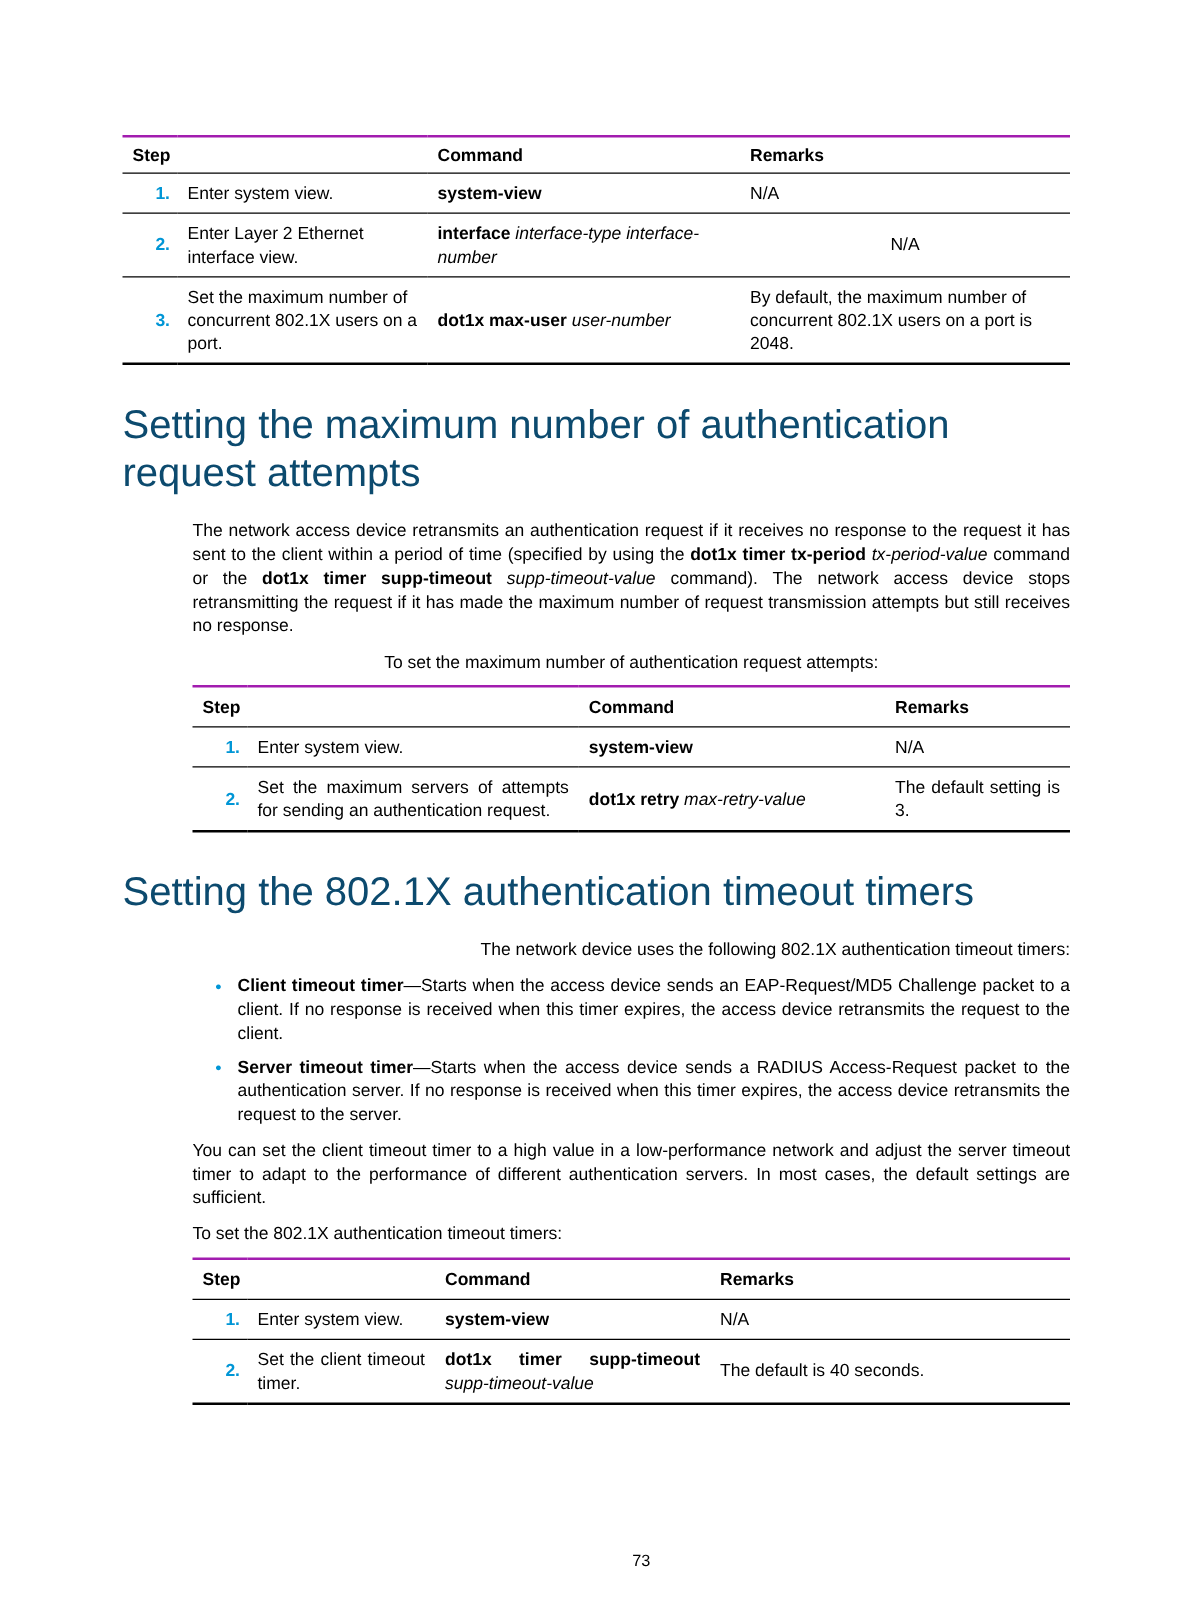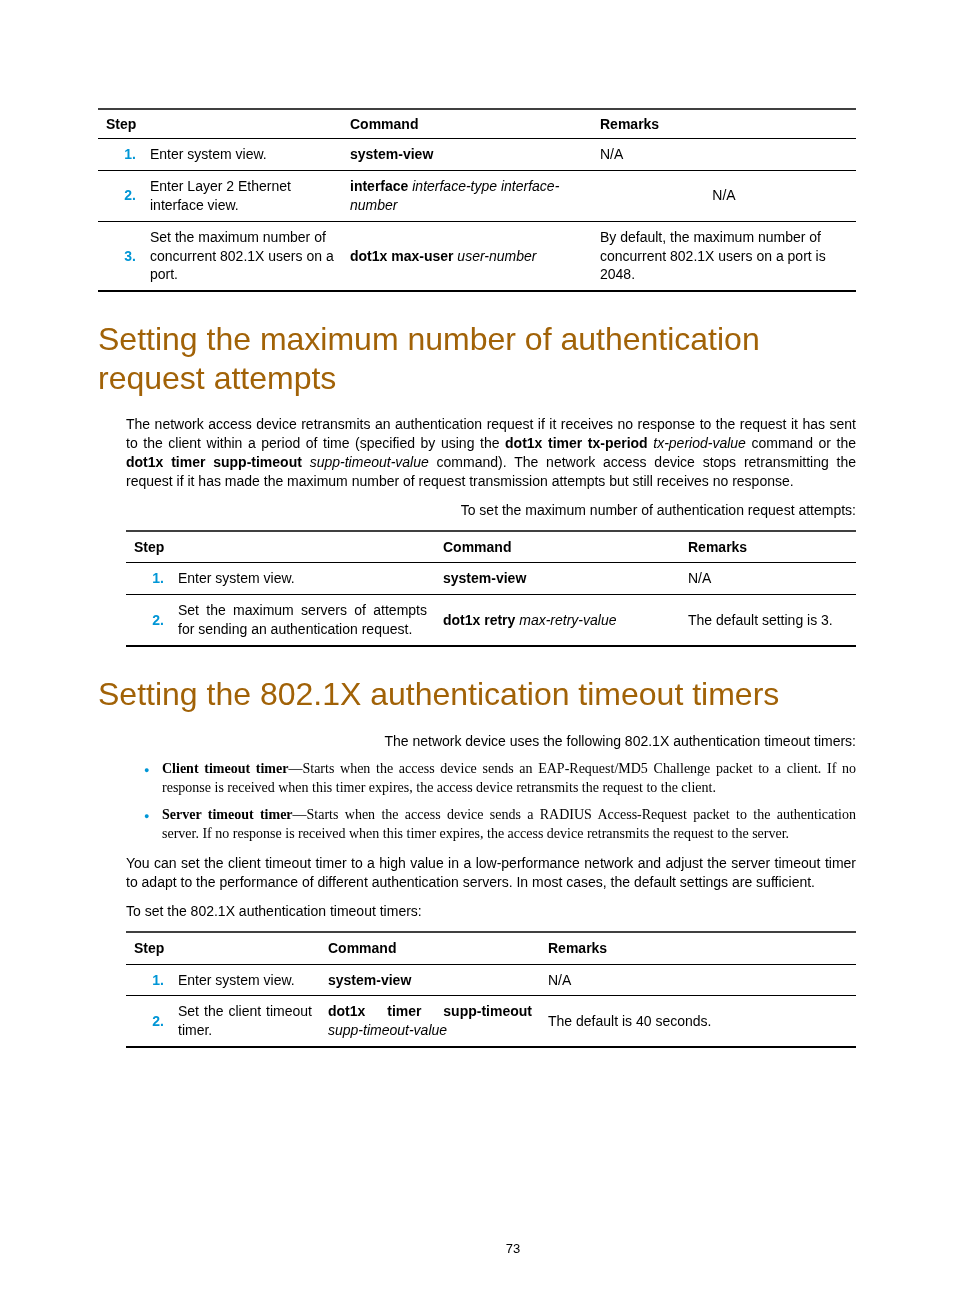--- a/index.html
+++ b/index.html
@@ -14,41 +14,41 @@
     width: 954px;
     min-height: 1296px;
     margin: 0 auto;
     padding: 100px 98px 40px 98px;
     box-sizing: border-box;
     position: relative;
   }
   h1 {
     font-size: 32px;
     font-weight: normal;
-    color: #a16207;
+    color: #0c4a6e;
     margin: 28px 0 18px 0;
     line-height: 1.2;
   }
   .body-text {
-    margin-left: 28px;
+    margin-left: 56px;
     text-align: justify;
     line-height: 1.35;
     font-size: 14px;
   }
   .body-text p {
     margin: 0 0 10px 0;
   }
   table {
     border-collapse: collapse;
     width: 100%;
     margin: 8px 0 12px 0;
     font-size: 14px;
   }
   thead tr {
-    border-top: 2px solid #404040;
+    border-top: 2px solid #a21caf;
     border-bottom: 1px solid #000;
   }
   thead th {
     text-align: left;
     font-weight: bold;
     padding: 6px 8px 6px 8px;
   }
   tbody tr {
     border-bottom: 1px solid #000;
   }
@@ -76,21 +76,20 @@
   ul.bullets {
     list-style: none;
     padding-left: 18px;
     margin: 0 0 10px 0;
   }
   ul.bullets li {
     position: relative;
     padding-left: 18px;
     margin-bottom: 8px;
     line-height: 1.35;
-    font-family: Liberation Serif, serif;
   }
   ul.bullets li::before {
     content: "●";
     color: #0096d6;
     font-size: 9px;
     position: absolute;
     left: 0;
     top: 4px;
   }
   .page-num {
@@ -143,21 +142,21 @@
       </tr>
     </tbody>
   </table>
 
   <h1>Setting the maximum number of authentication request attempts</h1>
 
   <div class="body-text">
     <p>
       <span>The network access device retransmits an authentication request if it receives no response to the request it has sent to the client within a period of time (specified by using the </span><span class="cmd-bold">dot1x timer tx-period</span><span> </span><span class="cmd-italic">tx-period-value</span><span> command or the </span><span class="cmd-bold">dot1x timer supp-timeout</span><span> </span><span class="cmd-italic">supp-timeout-value</span><span> command). The network access device stops retransmitting the request if it has made the maximum number of request transmission attempts but still receives no response.</span>
     </p>
-    <p style="text-align:right">To set the maximum number of authentication request attempts:</p>
+    <p style="text-align:center">To set the maximum number of authentication request attempts:</p>
 
     <table>
       <colgroup>
           <col style="width:40px">
           <col style="width:265px">
           <col style="width:245px">
           <col>
         </colgroup>
       <thead>
         <tr>

